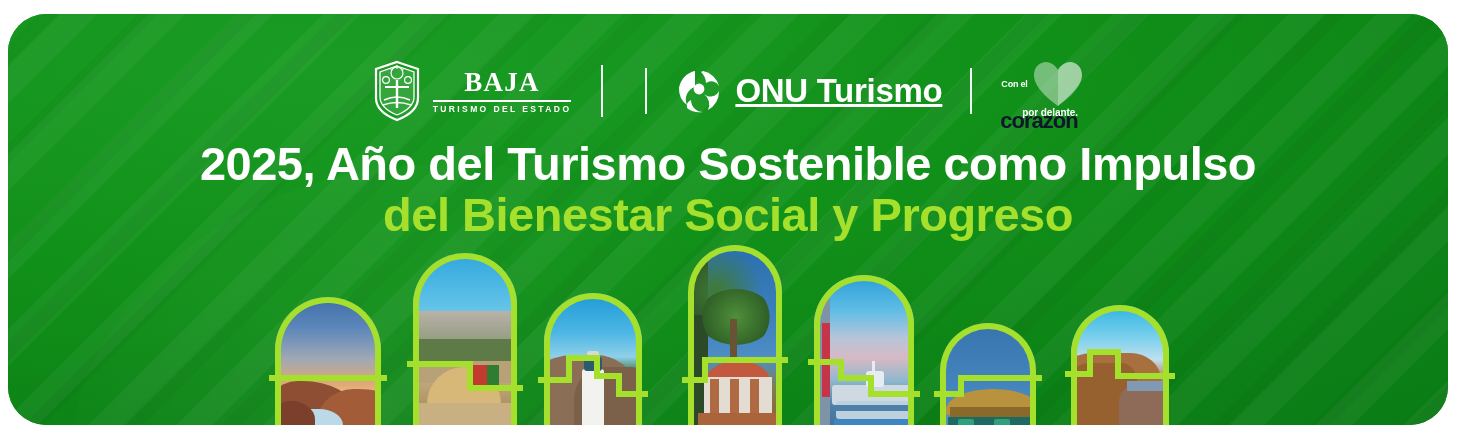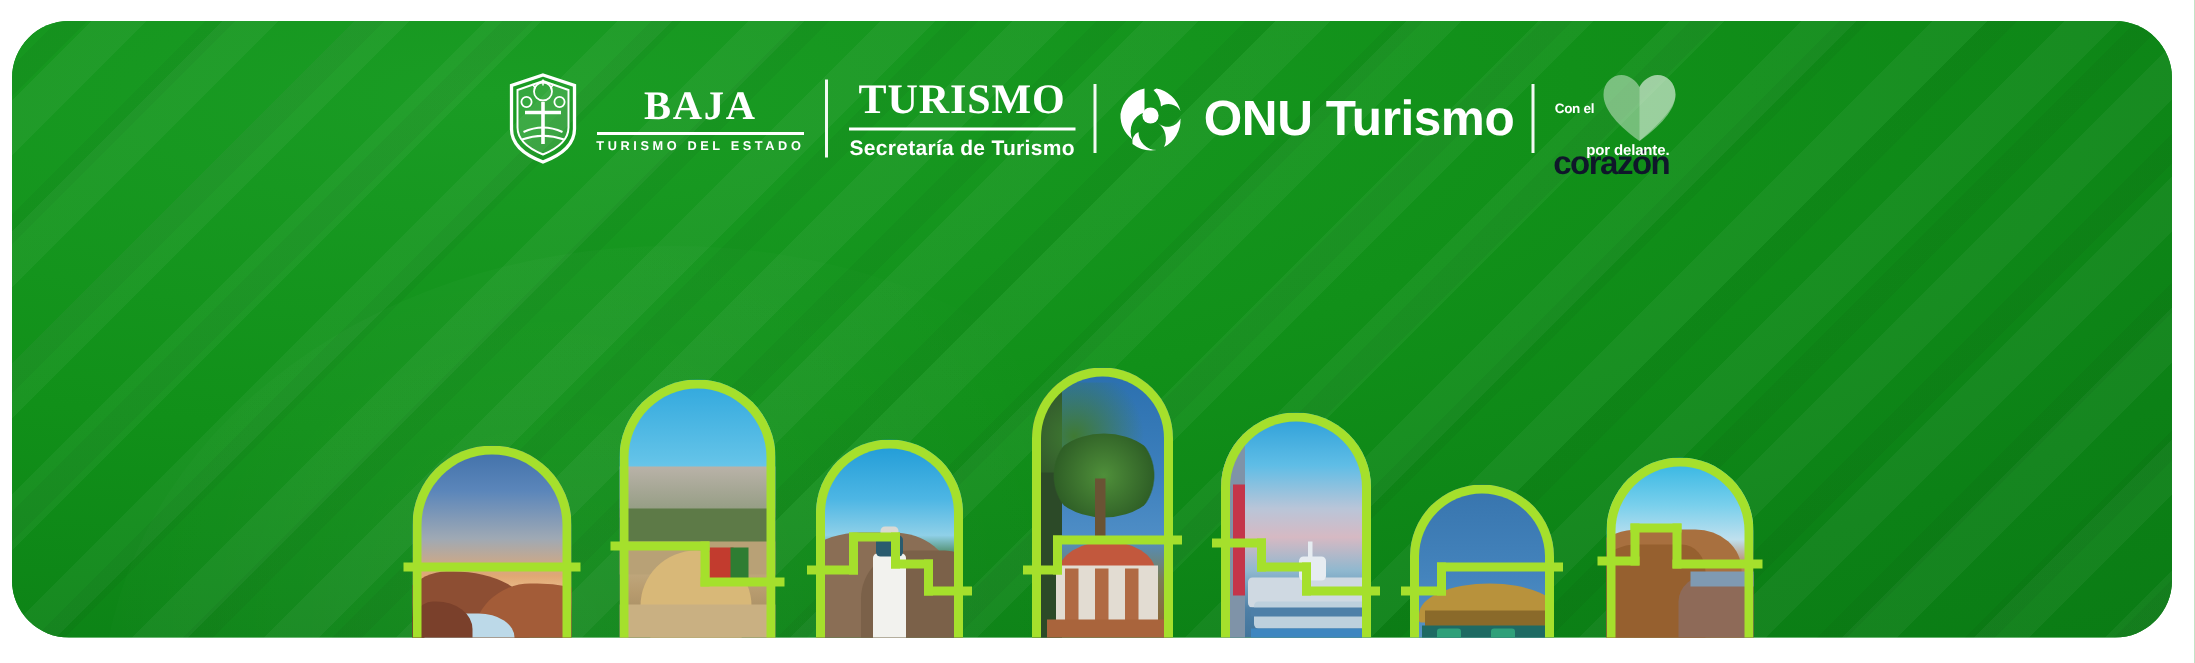--- a/index.html
+++ b/index.html
@@ -41,24 +41,24 @@
   }
   
   .bg-glow{
     position:absolute; left:60px; top:150px; width:760px; height:620px;
     border-radius:50%;
     background:radial-gradient(circle at 40% 40%, rgba(255,255,255,0.05), rgba(255,255,255,0) 62%);
   }
 
   
   #logo-bar{
-    position:absolute; left:0; right:0; top:34px;
+    position:absolute; left:0; right:0; top:46px;
     height:62px;
     display:flex; align-items:center; justify-content:center;
-    gap:0px;
+    gap:16px;
   }
   .logo-group{display:flex;align-items:center;}
 
   
   .seal{ width:54px; height:62px; position:relative; flex:none; margin-right:9px;}
   .bc-text{ display:flex; flex-direction:column; align-items:center; line-height:1; }
   .bc-baja{
     font-family:"Liberation Serif", serif;
     font-weight:bold; font-size:27px; letter-spacing:1.2px;
     color:#ffffff;
@@ -91,20 +91,21 @@
     font-family:"Liberation Sans", sans-serif;
     font-weight:bold; font-size:14px; letter-spacing:.2px; color:#ffffff;
   }
 
   
   .onu-mark{ width:48px;height:48px; position:relative; flex:none; margin-right:12px;}
   .onu-name{
     font-family:"Liberation Sans", sans-serif;
     font-weight:bold; font-size:33px; color:#ffffff; letter-spacing:-0.3px;
     white-space:nowrap;
+    text-decoration:underline;
   }
 
   
   .corazon{ position:relative; width:86px; height:58px; flex:none;}
   .cz-heart{ position:absolute; right:2px; top:-1px; width:52px; height:46px; }
   .cz-conel{
     position:absolute; left:1px; top:17px;
     font-size:9px; font-weight:bold; color:#ffffff;
     font-family:"Liberation Sans", sans-serif; letter-spacing:-0.2px;
   }
@@ -336,27 +337,20 @@
       </div>
       <div class="bc-text">
         <div class="bc-baja">BAJA</div>
         <div class="bc-rule"></div>
         <div class="bc-gob">TURISMO DEL ESTADO</div>
       </div>
     </div>
 
     <div class="divider"></div>
 
-    <div class="logo-group">
-      <div class="tur-text">
-        <div class="tur-main">TURISMO</div>
-        <div class="tur-rule"></div>
-        <div class="tur-sub">Secretaría de Turismo</div>
-      </div>
-    </div>
 
     <div class="divider short"></div>
 
     <div class="logo-group">
       <div class="onu-mark">
         <svg viewBox="0 0 48 48" width="48" height="48">
           <path d="M24 2 A22 22 0 0 0 2 24 A22 22 0 0 0 24 46 A22 22 0 0 0 46 24 A22 22 0 0 0 24 2 Z
                    M24 7 A17 17 0 0 1 41 24 A17 17 0 0 1 24 41 A17 17 0 0 1 7 24 A17 17 0 0 1 24 7 Z" fill="none"></path>
           <path d="M20 4 A20.5 20.5 0 0 0 4 21 A20.5 20.5 0 0 0 12 38 A13 13 0 0 1 20 20 Z" fill="#ffffff"></path>
           <path d="M28 4 A20.5 20.5 0 0 1 44 19 A9 9 0 0 0 31 16 A16 16 0 0 0 26 5 Z" fill="#ffffff"></path>
@@ -377,14 +371,18 @@
           <path d="M26 45 C36 36 50 24 50 14 C50 6 44 1 38 1 C33 1 28 5 26 9 Z" fill="#ffffff" opacity="0.28"></path>
         </svg>
       </div>
       <div class="cz-conel">Con el</div>
       <div class="cz-cor">corazón</div>
       <div class="cz-por">por delante.</div>
     </div>
 
   </div>
 
+  <div id="headline">
+    <div class="hl-line1">2025, Año del Turismo Sostenible como Impulso</div>
+    <div class="hl-line2">del Bienestar Social y Progreso</div>
+  </div>
 
 </div>
 
 </body></html>

